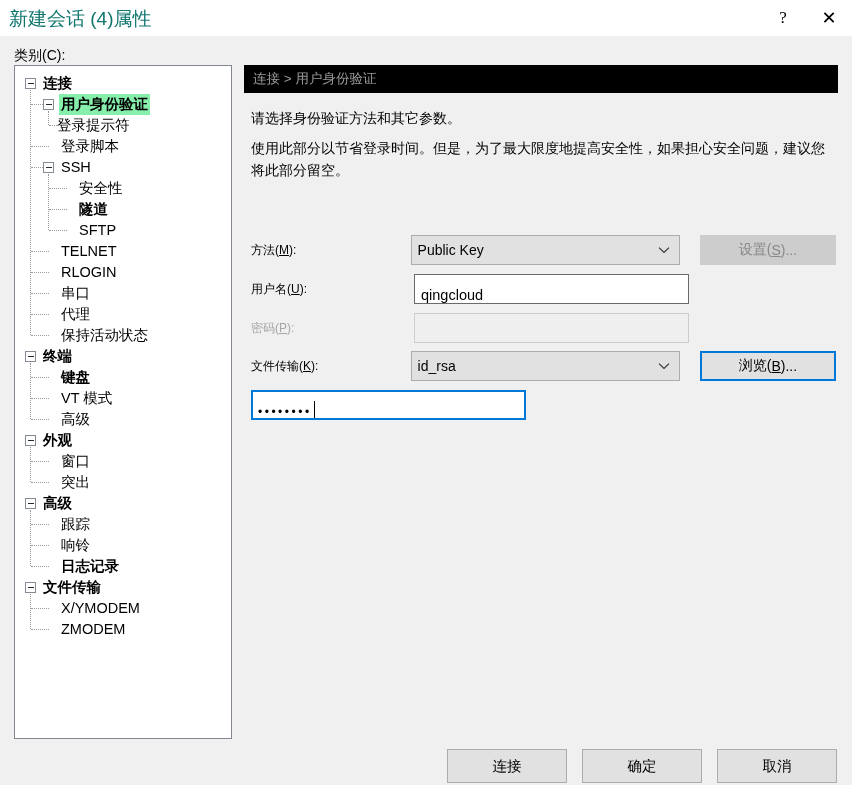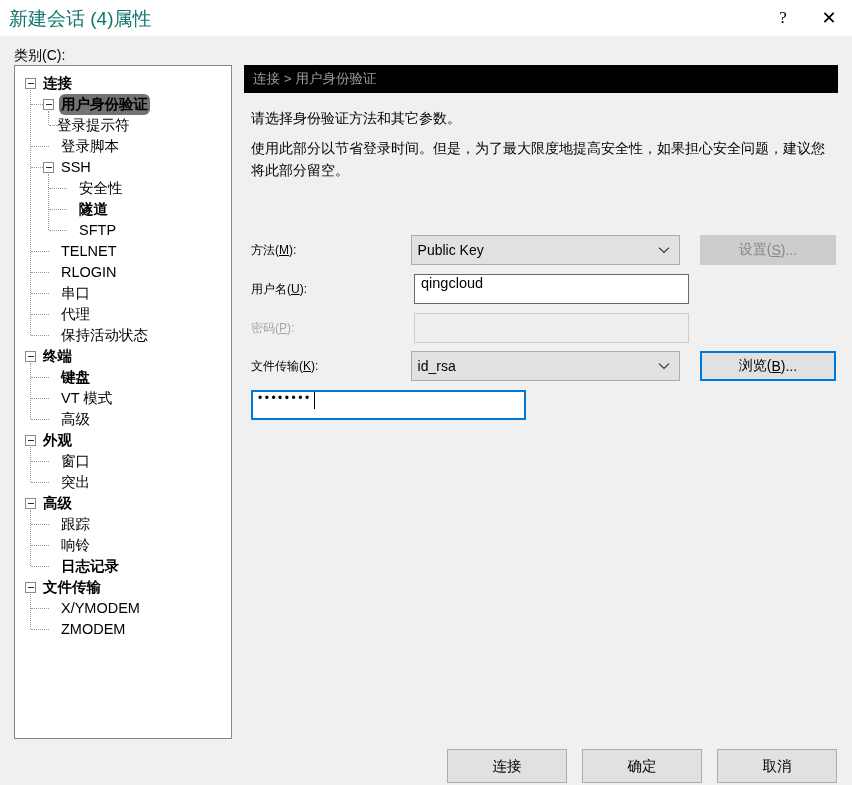--- a/index.html
+++ b/index.html
@@ -86,21 +86,21 @@
     white-space: nowrap;
     cursor: default;
   }
   .tree-label {
     font-size: 14.5px;
     line-height: 21px;
     padding: 0 2px;
     color: #000;
   }
   .tree-row.bold .tree-label { font-weight: bold; }
-  .tree-row.selected .tree-label { background: #737373; border-radius: 6px; }
+  .tree-row.selected .tree-label { background: #86efac; }
 
   
   .expander {
     position: absolute;
     width: 11px; height: 11px;
     border: 1px solid #848b93;
     background: #fff;
     display: flex;
     align-items: center;
     justify-content: center;
@@ -193,21 +193,21 @@
     color: #333;
   }
   .chev svg { display: block; }
 
   .textbox {
     width: 275px;
     height: 30px;
     background: #ffffff;
     border: 1px solid #6a6a6a;
     display: flex;
-    align-items: flex-start;
+    align-items: flex-end;
     padding-left: 6px;
     font-size: 14.5px;
     color: #000;
     cursor: text;
   }
   .textbox.disabled {
     background: #efefef;
     border: 1px solid #cdcdcd;
   }
   .textbox.focused {

